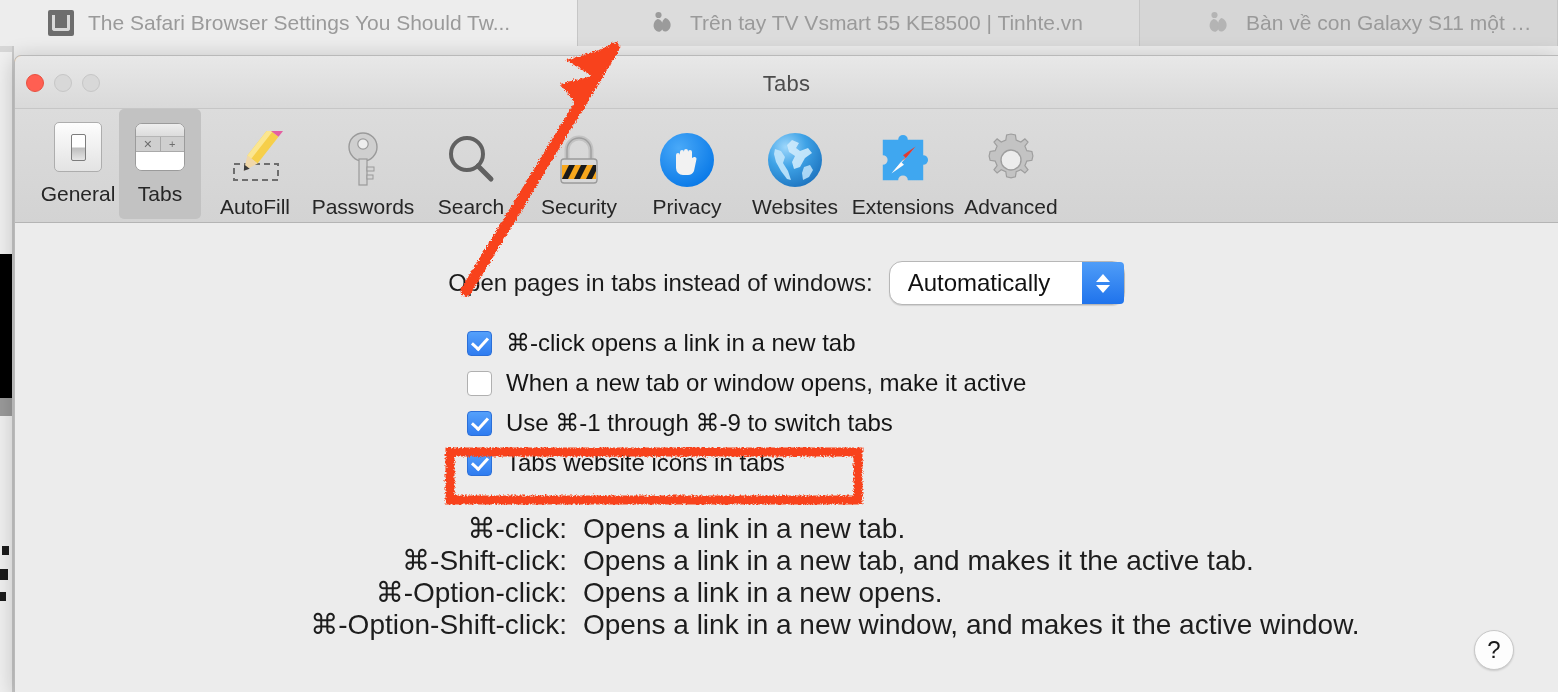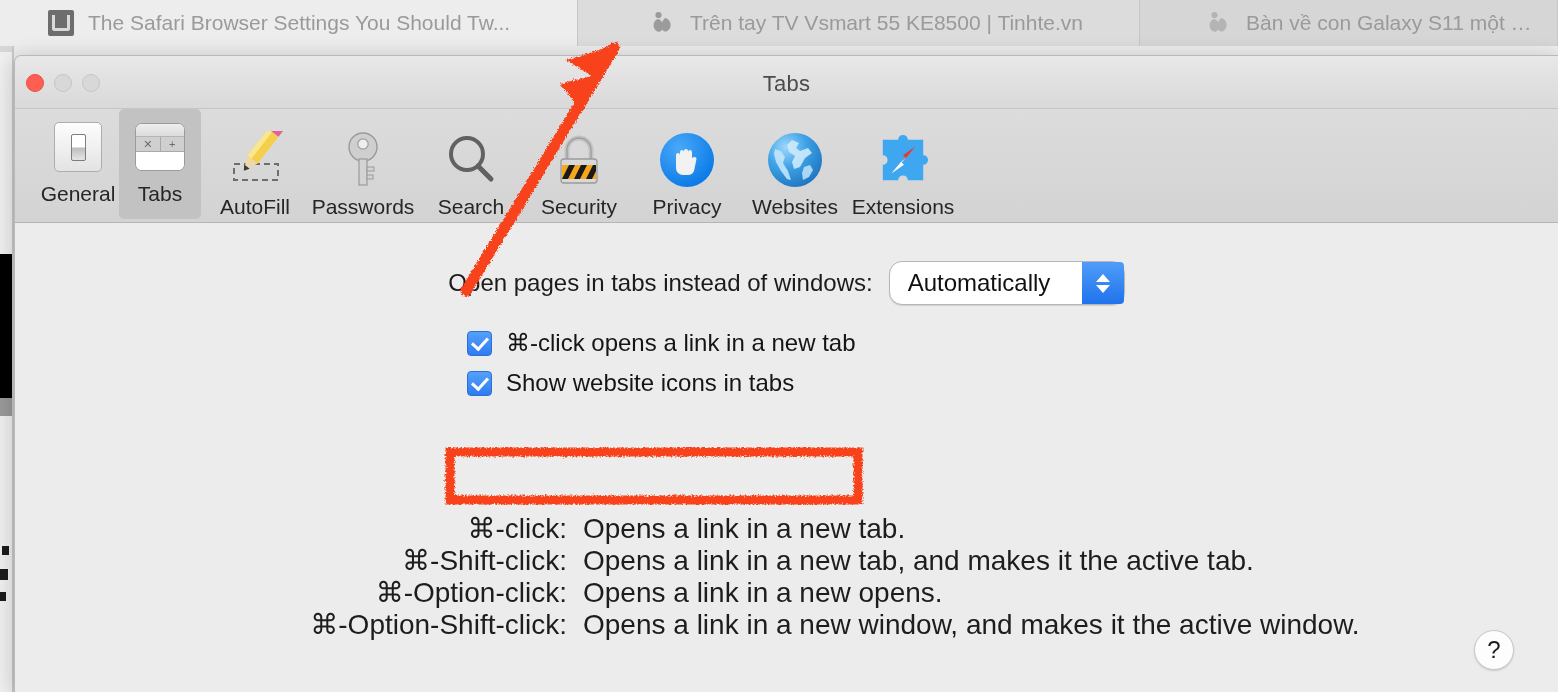--- a/index.html
+++ b/index.html
@@ -365,20 +365,31 @@
             <polygon points="40,13 26,28 15,41 29,26" fill="#ffffff"></polygon>
             <polygon points="40,13 26,28 29,26" fill="#e03b33"></polygon>
             <polygon points="40,13 29,26 15,41" fill="#e8e8e8" opacity=".0"></polygon>
             <polygon points="40,13 30,25 27,22" fill="#e03b33"></polygon>
             <polygon points="15,41 25,29 28,32" fill="#fdfdfd"></polygon>
           </svg>
         </div>
         <div class="tblabel">Extensions</div>
       </div>
 
+      <div class="tbitem wide">
+        <div class="tbicon ic-gear">
+          <svg width="58" height="58" viewBox="0 0 58 58">
+            <g fill="#c3c3c3" stroke="#9e9e9e" stroke-width="1.2">
+              <path d="M29 3 l4.4 1 .8 5.1 4.6 1.9 4.1-3.1 3.1 3.1 -3.1 4.1 1.9 4.6 5.1 .8 1 4.4 -1 4.4 -5.1 .8 -1.9 4.6 3.1 4.1 -3.1 3.1 -4.1 -3.1 -4.6 1.9 -.8 5.1 -4.4 1 -4.4 -1 -.8 -5.1 -4.6 -1.9 -4.1 3.1 -3.1 -3.1 3.1 -4.1 -1.9 -4.6 -5.1 -.8 -1 -4.4 1 -4.4 5.1 -.8 1.9 -4.6 -3.1 -4.1 3.1 -3.1 4.1 3.1 4.6 -1.9 .8 -5.1 Z"></path>
+            </g>
+            <circle cx="29" cy="29" r="10" fill="#ececec" stroke="#9e9e9e" stroke-width="1.4"></circle>
+          </svg>
+        </div>
+        <div class="tblabel">Advanced</div>
+      </div>
     </div>
 
     <div class="content">
 
       <div class="row-select">
         <span class="lbl">Open pages in tabs instead of windows:</span>
         <div class="popup">
           <span>Automatically</span>
           <span class="stepper">
             <i class="up"></i>
@@ -386,22 +397,30 @@
           </span>
         </div>
       </div>
 
       <div class="checklist">
         <div class="chkrow">
           <span class="chk on"></span>
           <span class="chktext">⌘-click opens a link in a new tab</span>
         </div>
         <div class="chkrow">
+          <span class="chk off"></span>
+          <span class="chktext">When a new tab or window opens, make it active</span>
+        </div>
+        <div class="chkrow">
           <span class="chk on"></span>
-          <span class="chktext">Show website icons in tabs</span>
+          <span class="chktext">Use ⌘-1 through ⌘-9 to switch tabs</span>
+        </div>
+        <div class="chkrow">
+          <span class="chk on"></span>
+          <span class="chktext">Tabs website icons in tabs</span>
         </div>
       </div>
 
       <div class="legend">
         <div class="lgrow">
           <span class="k">⌘-click:</span>
           <span class="v">Opens a link in a new tab.</span>
         </div>
         <div class="lgrow">
           <span class="k">⌘-Shift-click:</span>

